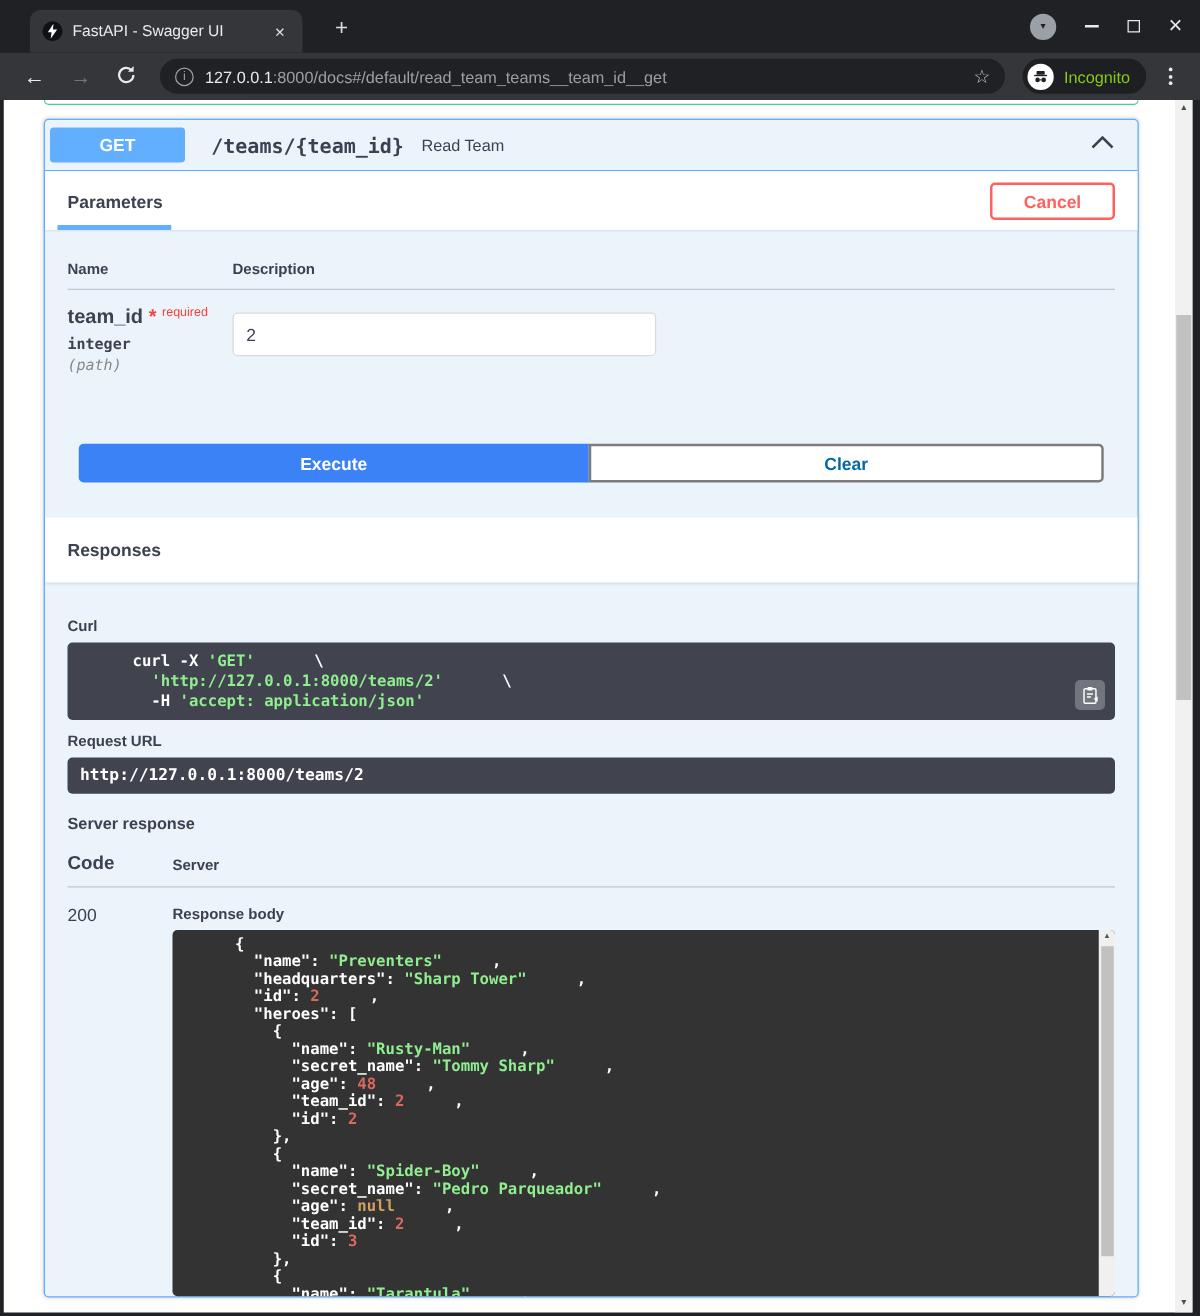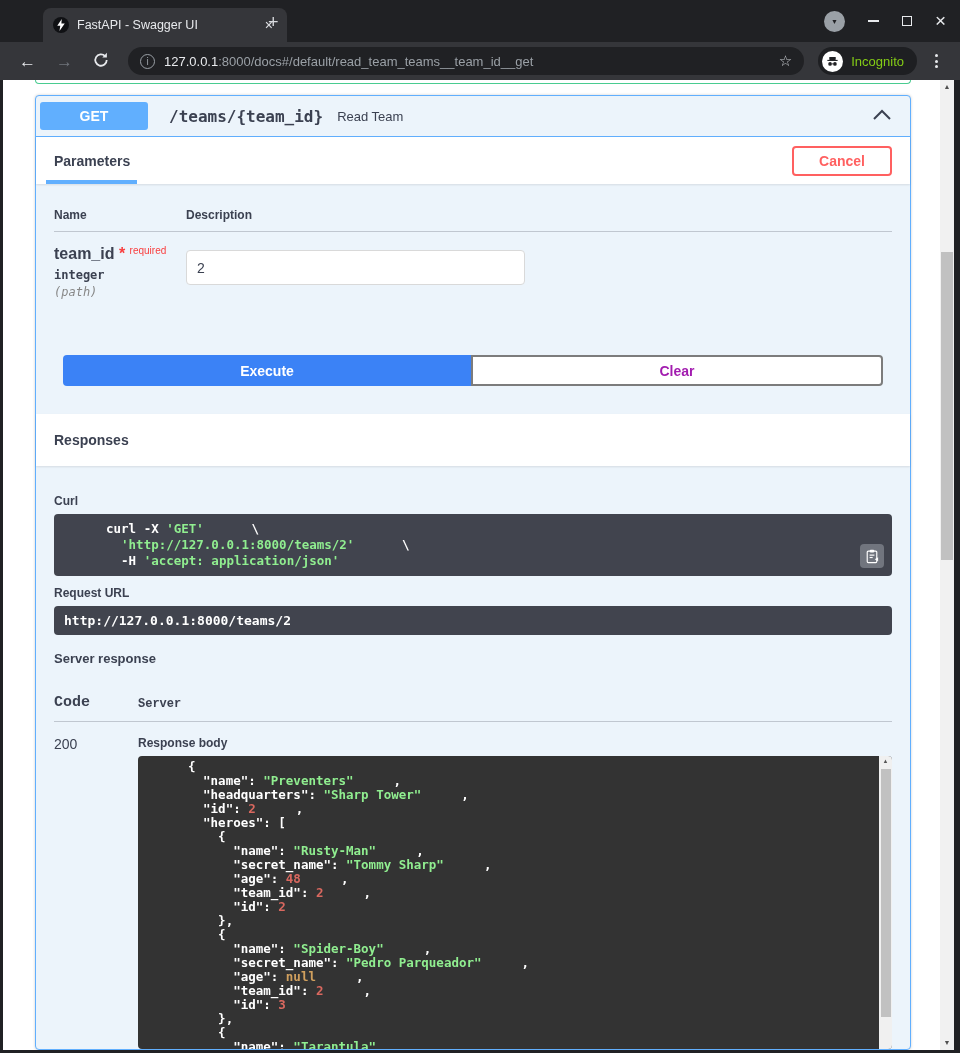--- a/index.html
+++ b/index.html
@@ -2,21 +2,21 @@
 <html><head>
 <meta charset="utf-8">
 <style>
   * { box-sizing: border-box; margin: 0; padding: 0; }
   html,body { width:960px; height:1053px; overflow:hidden; }
   body { font-family:"Liberation Sans", sans-serif; background:#202124; }
   .window { position:relative; width:960px; height:1053px; background:#202124; overflow:hidden; }
 
   
   .tabstrip { position:relative; height:42px; background:#202124; }
-  .tab { position:absolute; left:43px; top:8px; width:244px; height:34px; background:#35363a;
+  .tab { position:absolute; left:24px; top:8px; width:218px; height:34px; background:#35363a;
          border-radius:8px 8px 0 0; display:flex; align-items:center; gap:8px; padding:0 10px; }
   .favicon { width:16px; height:16px; border-radius:50%; background:#101114; display:grid; place-items:center; flex:none; }
   .tab-title { color:#e8eaed; font-size:12.5px; flex:1; white-space:nowrap; overflow:hidden; }
   .tab-close { color:#dfe1e5; font-size:14px; line-height:1; padding:2px 4px; cursor:default; }
   .newtab { position:absolute; left:262px; top:10px; color:#dadce0; font-size:18px; padding:2px 6px; }
   .win-controls { position:absolute; right:14px; top:10px; display:flex; align-items:center; gap:23px; height:22px; }
   .update-badge { width:21px; height:21px; border-radius:50%; background:#9aa0a6; color:#202124;
                   font-size:7px; display:grid; place-items:center; }
   .ctl-min { width:11px; height:2px; background:#e8eaed; }
   .ctl-max { width:10px; height:10px; border:1.6px solid #e8eaed; }
@@ -76,40 +76,40 @@
   .p-star { color:#f93e3e; }
   .p-required { color:#f93e3e; font-size:10px; vertical-align:top; font-weight:normal; }
   .p-type { font-family:"DejaVu Sans Mono", monospace; font-weight:bold; font-size:12px; color:#3b4151; margin-top:5px; }
   .p-loc { font-family:"DejaVu Sans Mono", monospace; font-style:italic; font-size:12px; color:#888; margin-top:3px; }
   .p-input { width:339px; height:35px; border:1px solid #d9d9d9; border-radius:4px; background:#fff;
              font-size:14px; color:#3b4151; padding:0 10px; margin-top:5px; font-family:inherit; }
 
   .execute-wrap { display:flex; margin:56px 27px 28px 27px; height:31px; }
   .btn-execute { flex:1; background:#3b82f6; color:#fff; font-weight:bold; font-size:14px; border:none;
                  border-radius:4px 0 0 4px; font-family:inherit; }
-  .btn-clear { flex:1; background:#fff; color:#a21caf; font-weight:bold; font-size:14px; border:2px solid #7c7c7c;
+  .btn-clear { flex:1; background:#fff; color:#0369a1; font-weight:bold; font-size:14px; border:2px solid #7c7c7c;
                border-radius:0 4px 4px 0; font-family:inherit; }
 
   .responses-bar { background:#fff; height:52px; display:flex; align-items:center; padding:0 18px;
                    box-shadow:0 1px 2px rgba(0,0,0,.1); }
   .responses-title { font-weight:bold; font-size:14px; color:#3b4151;text-align:center; }
 
   .responses-area { padding:28px 18px 0 18px; }
   .code-label { font-size:12px; font-weight:bold; color:#3b4151; margin-bottom:6px; }
   .curl-box { position:relative; background:#41444e; border-radius:4px; padding:7px 12px; min-height:62px; }
   .code-line { white-space:pre; font-family:"DejaVu Sans Mono", monospace; font-weight:bold; font-size:12.5px; line-height:16px; }
   .tk-p { color:#ffffff;margin-left:40px; } .tk-s { color:#90ee90; } .tk-n { color:#d9685f; } .tk-u { color:#d1a05e; }
   .copy-btn { position:absolute; right:8px; bottom:8px; width:24px; height:24px; background:#71757e;
               border:none; border-radius:4px; display:grid; place-items:center; }
   .req-label { margin-top:10px; }
   .url-box { background:#41444e; border-radius:4px; height:29px; display:flex; align-items:center; padding:0 10px;
              color:#fff; font-family:"DejaVu Sans Mono", monospace; font-weight:bold; font-size:13px; }
   .server-label { margin-top:16px; font-size:13px; font-weight:bold; color:#3b4151; }
-  .resp-cols { display:flex; align-items:flex-end; margin-top:28px; padding-bottom:10px;
-               border-bottom:1px solid rgba(59,65,81,.25);font-family:Liberation Mono, monospace; }
+  .resp-cols { display:flex; align-items:flex-end; margin-top:16px; padding-bottom:10px;
+               border-bottom:1px solid rgba(59,65,81,.25); }
   .code-col { width:84px; flex:none; font-size:15px; font-weight:bold; color:#3b4151; }
   .details-col { font-size:12px; font-weight:bold; color:#3b4151; }
   .resp-row { display:flex; margin-top:12px; }
   .status-code { width:84px; flex:none; font-size:14px; color:#3b4151; padding-top:2px; }
   .resp-body { flex:1; min-width:0; }
   .rb-label { font-size:12px; font-weight:bold; color:#3b4151; margin-bottom:6px; margin-top:2px; }
   .json-box { position:relative; background:#333333; border-radius:4px; padding:4px 26px 4px 10px;
               height:293px; overflow:hidden; }
   .json-box .code-line { line-height:14px; }
   .inner-scrollbar { position:absolute; top:0; right:0; bottom:0; width:13px; background:#f0f0f0; }

